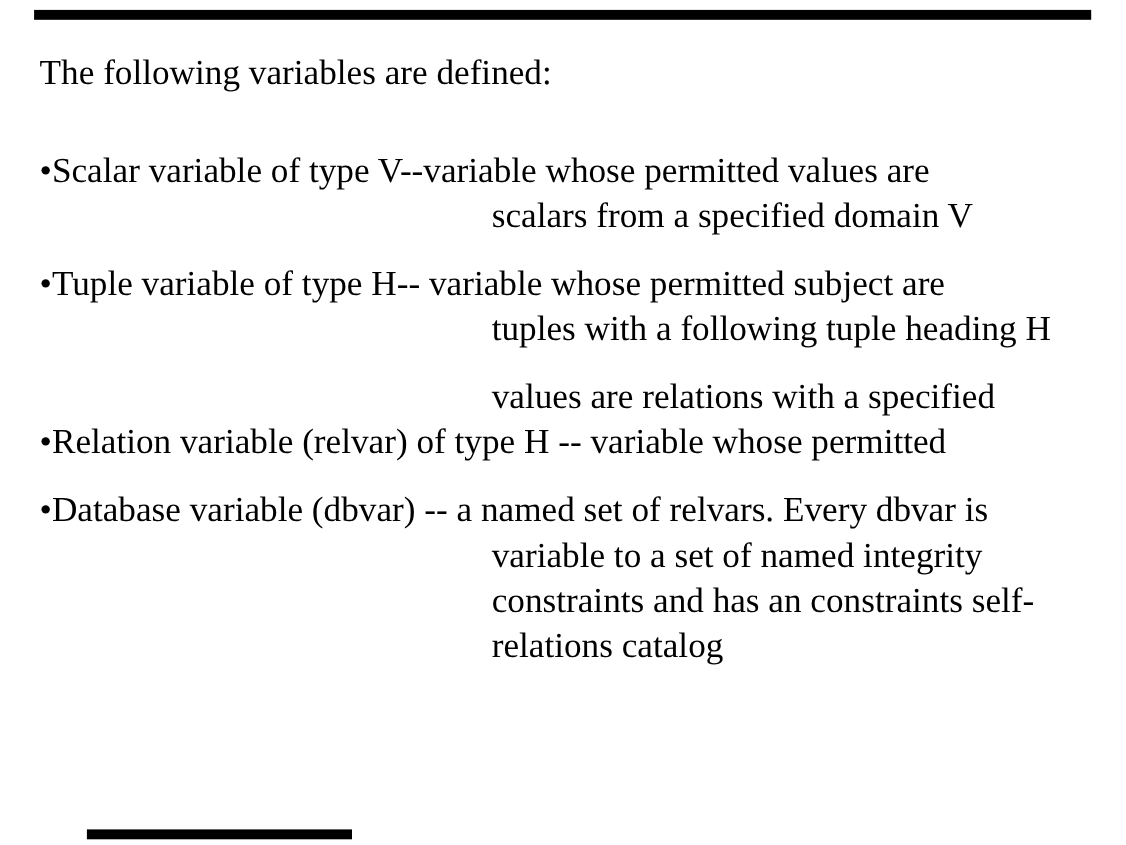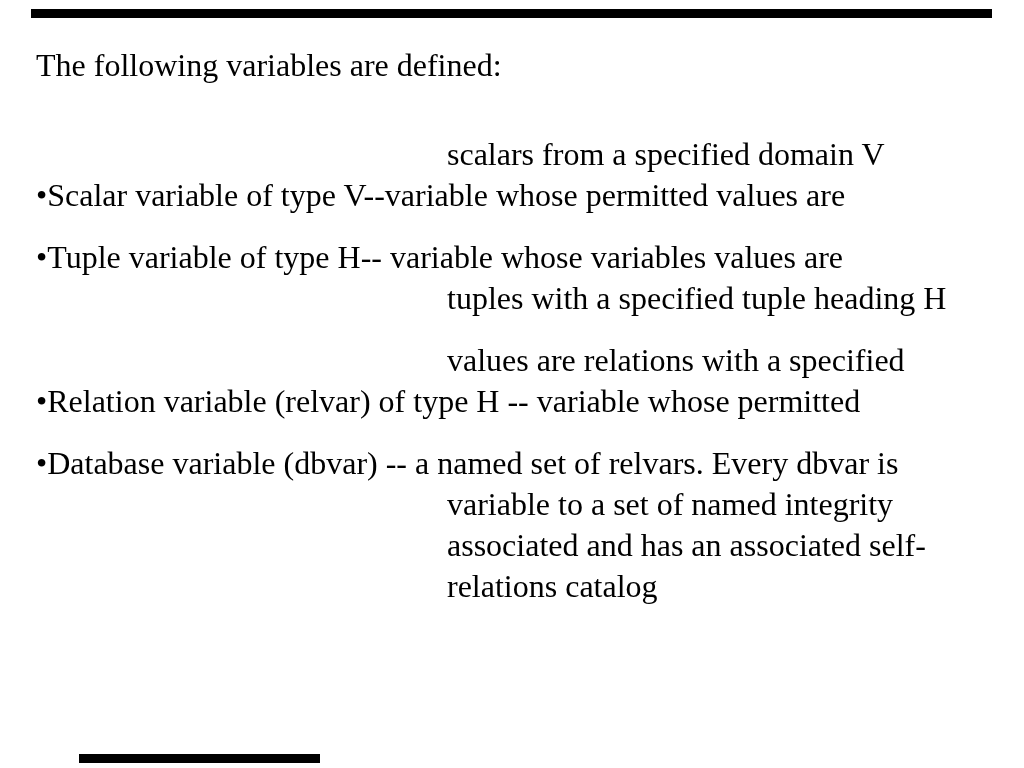--- a/index.html
+++ b/index.html
@@ -71,38 +71,38 @@
 
   <div class="bar bar-top"></div>
 
   <div class="content">
 
     <div class="title">The following variables are defined:</div>
 
     <div class="bullets">
 
       <div class="bullet">
+        <div class="line"><span class="marker">•</span><span>Scalar variable of type V--variable whose permitted values are</span></div>
         <div class="line cont">scalars from a specified domain V</div>
-        <div class="line"><span class="marker">•</span><span>Scalar variable of type V--variable whose permitted values are</span></div>
       </div>
 
       <div class="bullet">
-        <div class="line"><span class="marker">•</span><span>Tuple variable of type H-- variable whose variables values are</span></div>
-        <div class="line cont">tuples with a specified tuple heading H</div>
+        <div class="line"><span class="marker">•</span><span>Tuple variable of type H-- variable whose permitted subject are</span></div>
+        <div class="line cont">tuples with a following tuple heading H</div>
       </div>
 
       <div class="bullet">
         <div class="line cont">values are relations with a specified</div>
         <div class="line"><span class="marker">•</span><span>Relation variable (relvar) of type H -- variable whose permitted</span></div>
       </div>
 
       <div class="bullet">
         <div class="line"><span class="marker">•</span><span>Database variable (dbvar) -- a named set of relvars. Every dbvar is</span></div>
         <div class="line cont">variable to a set of named integrity</div>
-        <div class="line cont">associated and has an associated self-</div>
+        <div class="line cont">constraints and has an constraints self-</div>
         <div class="line cont">relations catalog</div>
       </div>
 
     </div>
 
   </div>
 
   <div class="bar bar-bottom"></div>
 
 </div>

